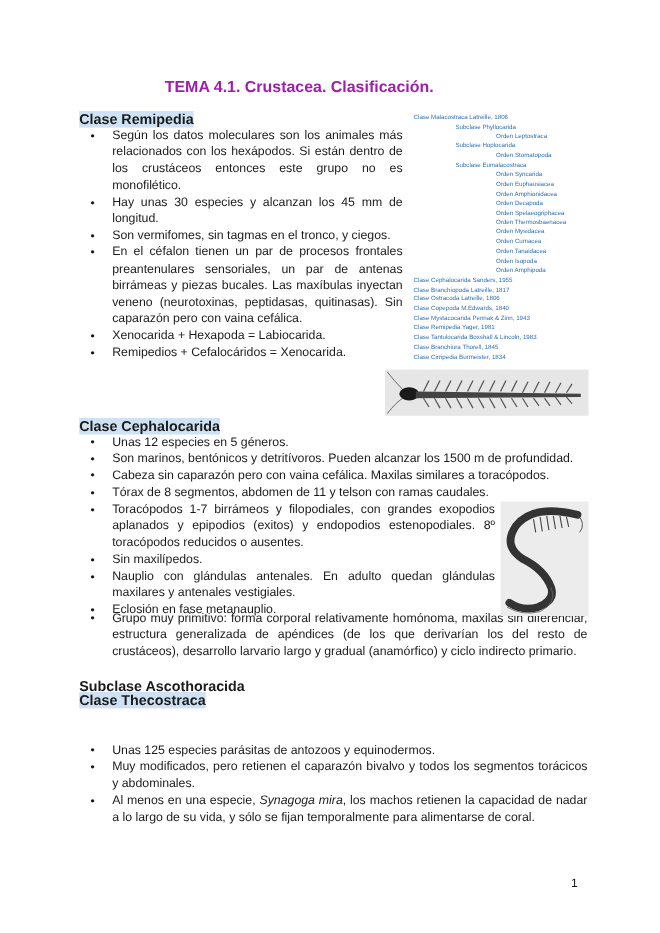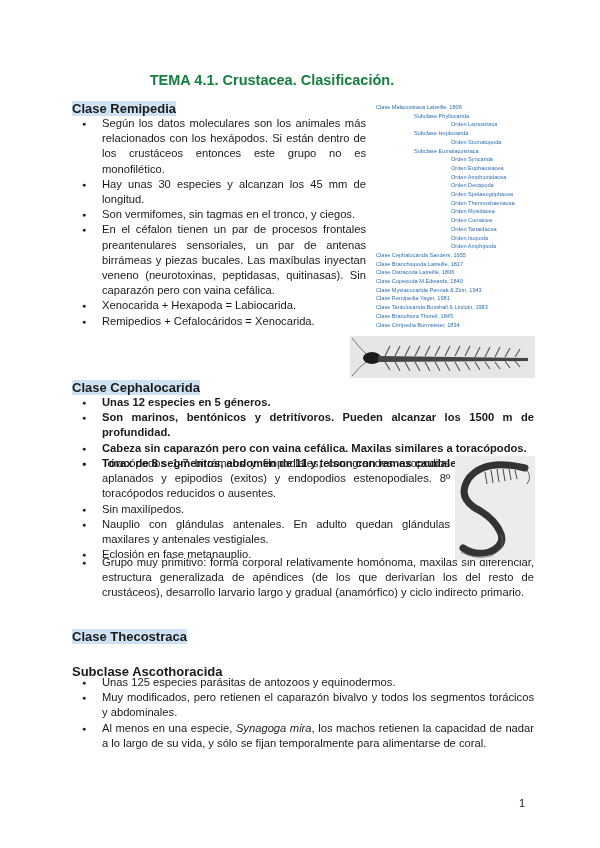--- a/index.html
+++ b/index.html
@@ -1,19 +1,19 @@
 <!DOCTYPE html>
 <html><head>
 <meta charset="utf-8">
 <style>
   html, body { margin:0; padding:0; background:#ffffff; }
   body { width:600px; height:848px; position:relative; overflow:hidden;
          font-family:"Liberation Sans", sans-serif; color:#1a1a1a; }
   .title { position:absolute; top:72px; left:0; width:544px; text-align:center;
-           font-size:14.5px; font-weight:bold; color:#15803d; }
+           font-size:14.5px; font-weight:bold; color:#a21caf; }
   .heading { position:absolute; left:72px; font-size:13px; font-weight:bold; }
   .hl { background:#cfe2f3; }
   ul.bullets { position:absolute; margin:0; padding:0; list-style:none; font-size:11.2px; line-height:15.2px; }
   ul.bullets li { position:relative; padding-left:30px; text-align:justify; }
   ul.bullets li::before { content:"\25CF"; position:absolute; left:10px; top:0; font-size:7px; }
   .taxo { position:absolute; left:376px; top:103px; font-size:5.6px; line-height:8.7px; color:#2e6fb4; white-space:nowrap; }
   .taxo .l1 { padding-left:0; }
   .taxo .l2 { padding-left:38px; }
   .taxo .l3 { padding-left:75px; }
   .img-remipede { position:absolute; left:350px; top:336px; width:185px; height:42px; background:#e6e6e6; }
@@ -101,21 +101,21 @@
         <line x1="145" y1="26" x2="150" y2="33"></line>
       <line x1="155" y1="25" x2="160" y2="32"></line>
         <line x1="165" y1="25" x2="170" y2="31"></line>
     </g>
   </svg>
 </div>
 
 <div class="heading" style="top:380px;">
   <span class="hl">Clase Cephalocarida</span>
 </div>
-<ul class="bullets" style="top:395px; left:72px; width:462px;font-weight:bold;">
+<ul class="bullets" style="top:395px; left:72px; width:462px;">
   <li>Unas 12 especies en 5 géneros.</li>
   <li>Son marinos, bentónicos y detritívoros. Pueden alcanzar los 1500 m de profundidad.</li>
   <li>Cabeza sin caparazón pero con vaina cefálica. Maxilas similares a toracópodos.</li>
   <li>Tórax de 8 segmentos, abdomen de 11 y telson con ramas caudales.</li>
 </ul>
 <ul class="bullets" style="top:456px; left:72px; width:378px;">
   <li>Toracópodos 1-7 birrámeos y filopodiales, con grandes exopodios aplanados y epipodios (exitos) y endopodios estenopodiales. 8º toracópodos reducidos o ausentes.</li>
   <li>Sin maxilípedos.</li>
   <li>Nauplio con glándulas antenales. En adulto quedan glándulas maxilares y antenales vestigiales.</li>
   <li>Eclosión en fase metanauplio.</li>
@@ -136,20 +136,20 @@
       <line x1="54" y1="13" x2="56" y2="24"></line>
         <line x1="60" y1="14" x2="62" y2="23"></line>
     </g>
     <path d="M70 12 Q78 20 72 28" stroke="#444" stroke-width="0.8" fill="none"></path>
   </svg>
 </div>
 
 <div class="heading" style="top:629px;">
   <span class="hl">Clase Thecostraca</span>
 </div>
-<div class="heading" style="top:664px;">Subclase Ascothoracida</div>
+<div class="heading" style="top:616px;">Subclase Ascothoracida</div>
 <ul class="bullets" style="top:659px; left:72px; width:462px;margin-top:16px;">
   <li>Unas 125 especies parásitas de antozoos y equinodermos.</li>
   <li>Muy modificados, pero retienen el caparazón bivalvo y todos los segmentos torácicos y abdominales.</li>
   <li><span>Al menos en una especie, </span><i>Synagoga mira</i><span>, los machos retienen la capacidad de nadar a lo largo de su vida, y sólo se fijan temporalmente para alimentarse de coral.</span></li>
 </ul>
 
 <div class="page-num">1</div>
 
 </body></html>

